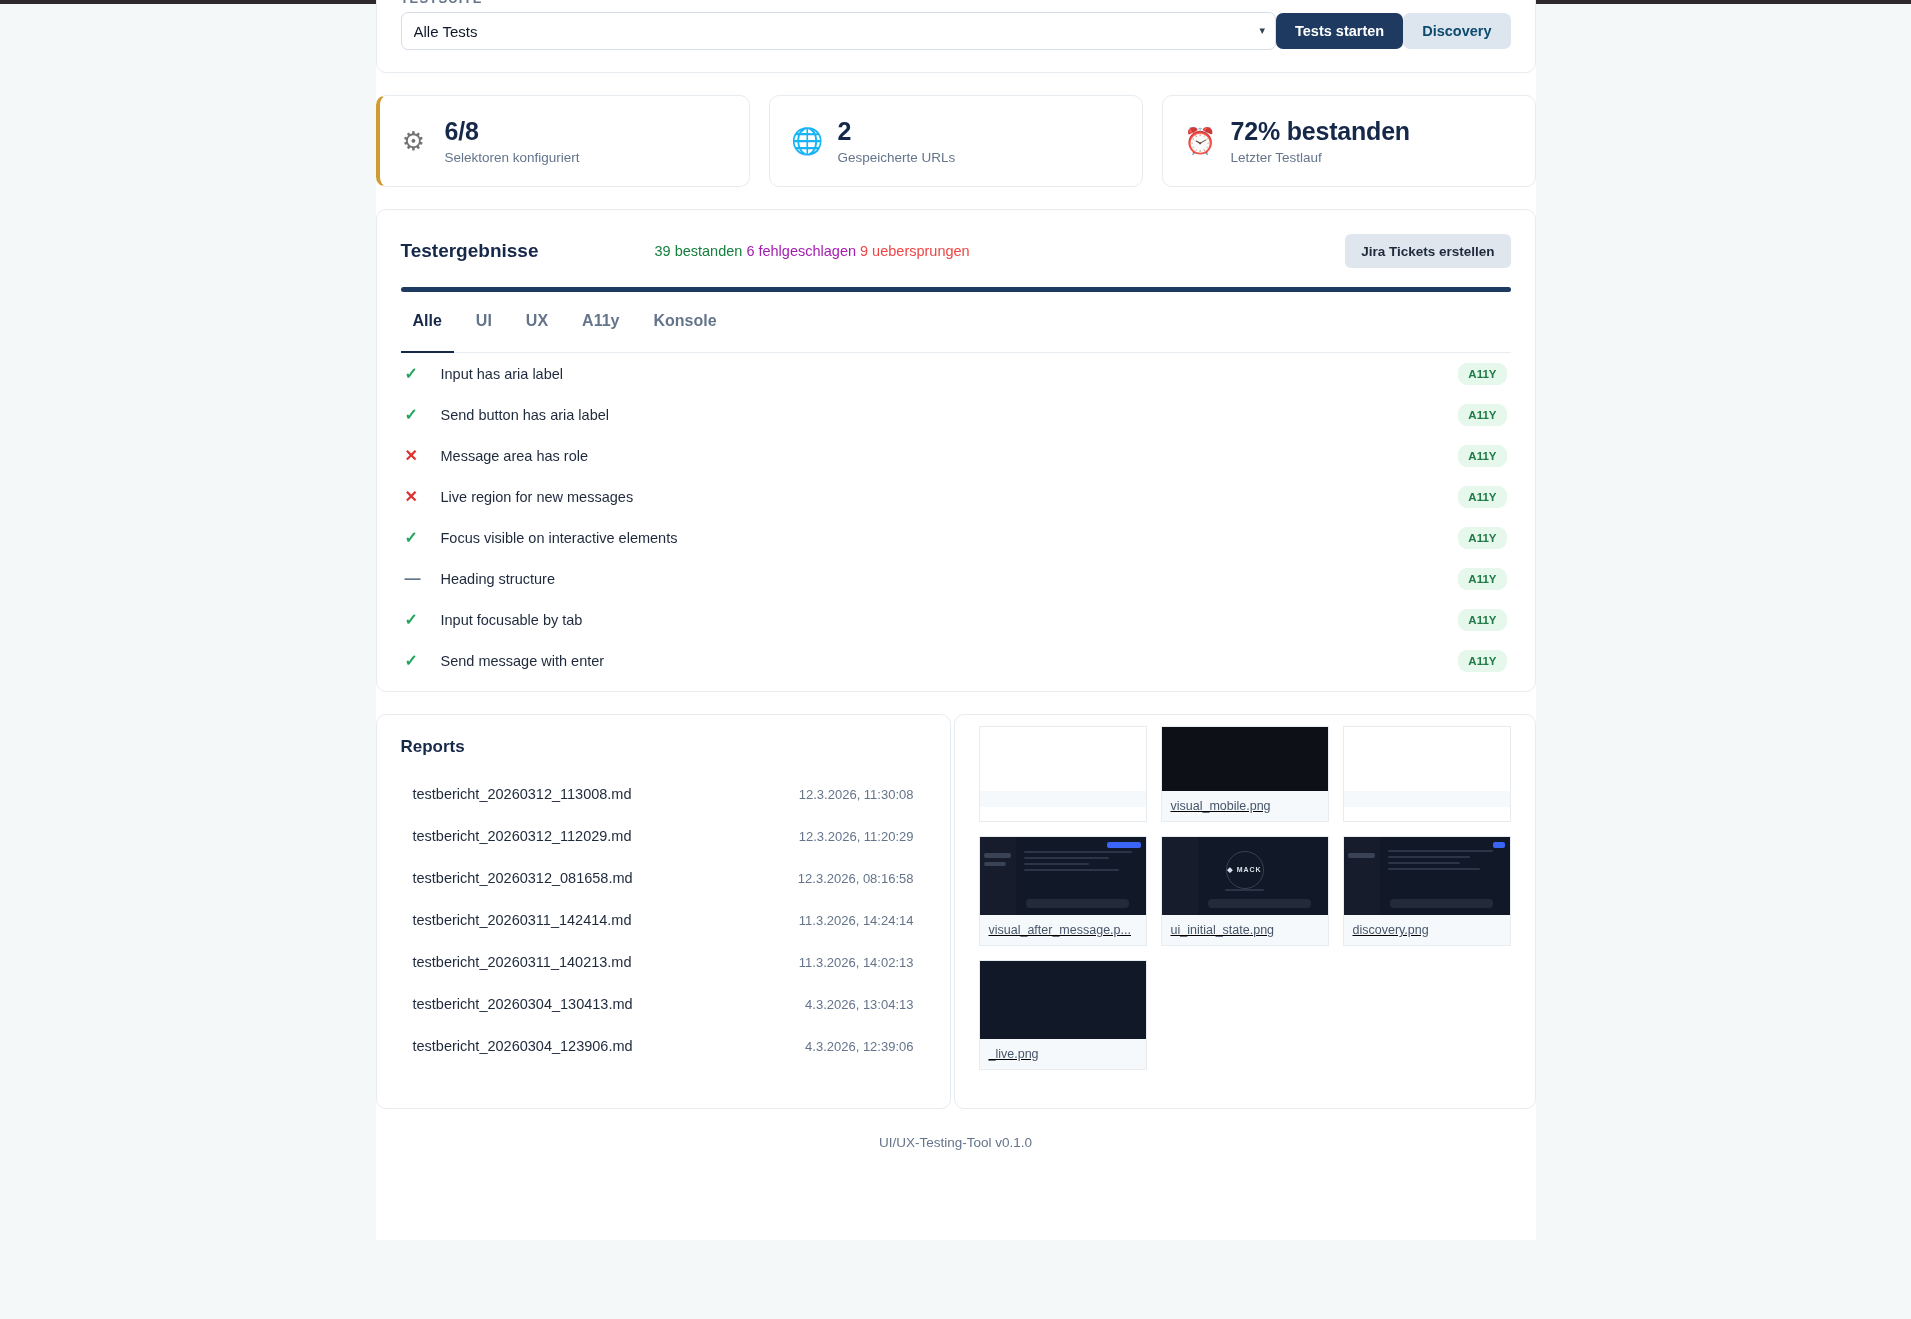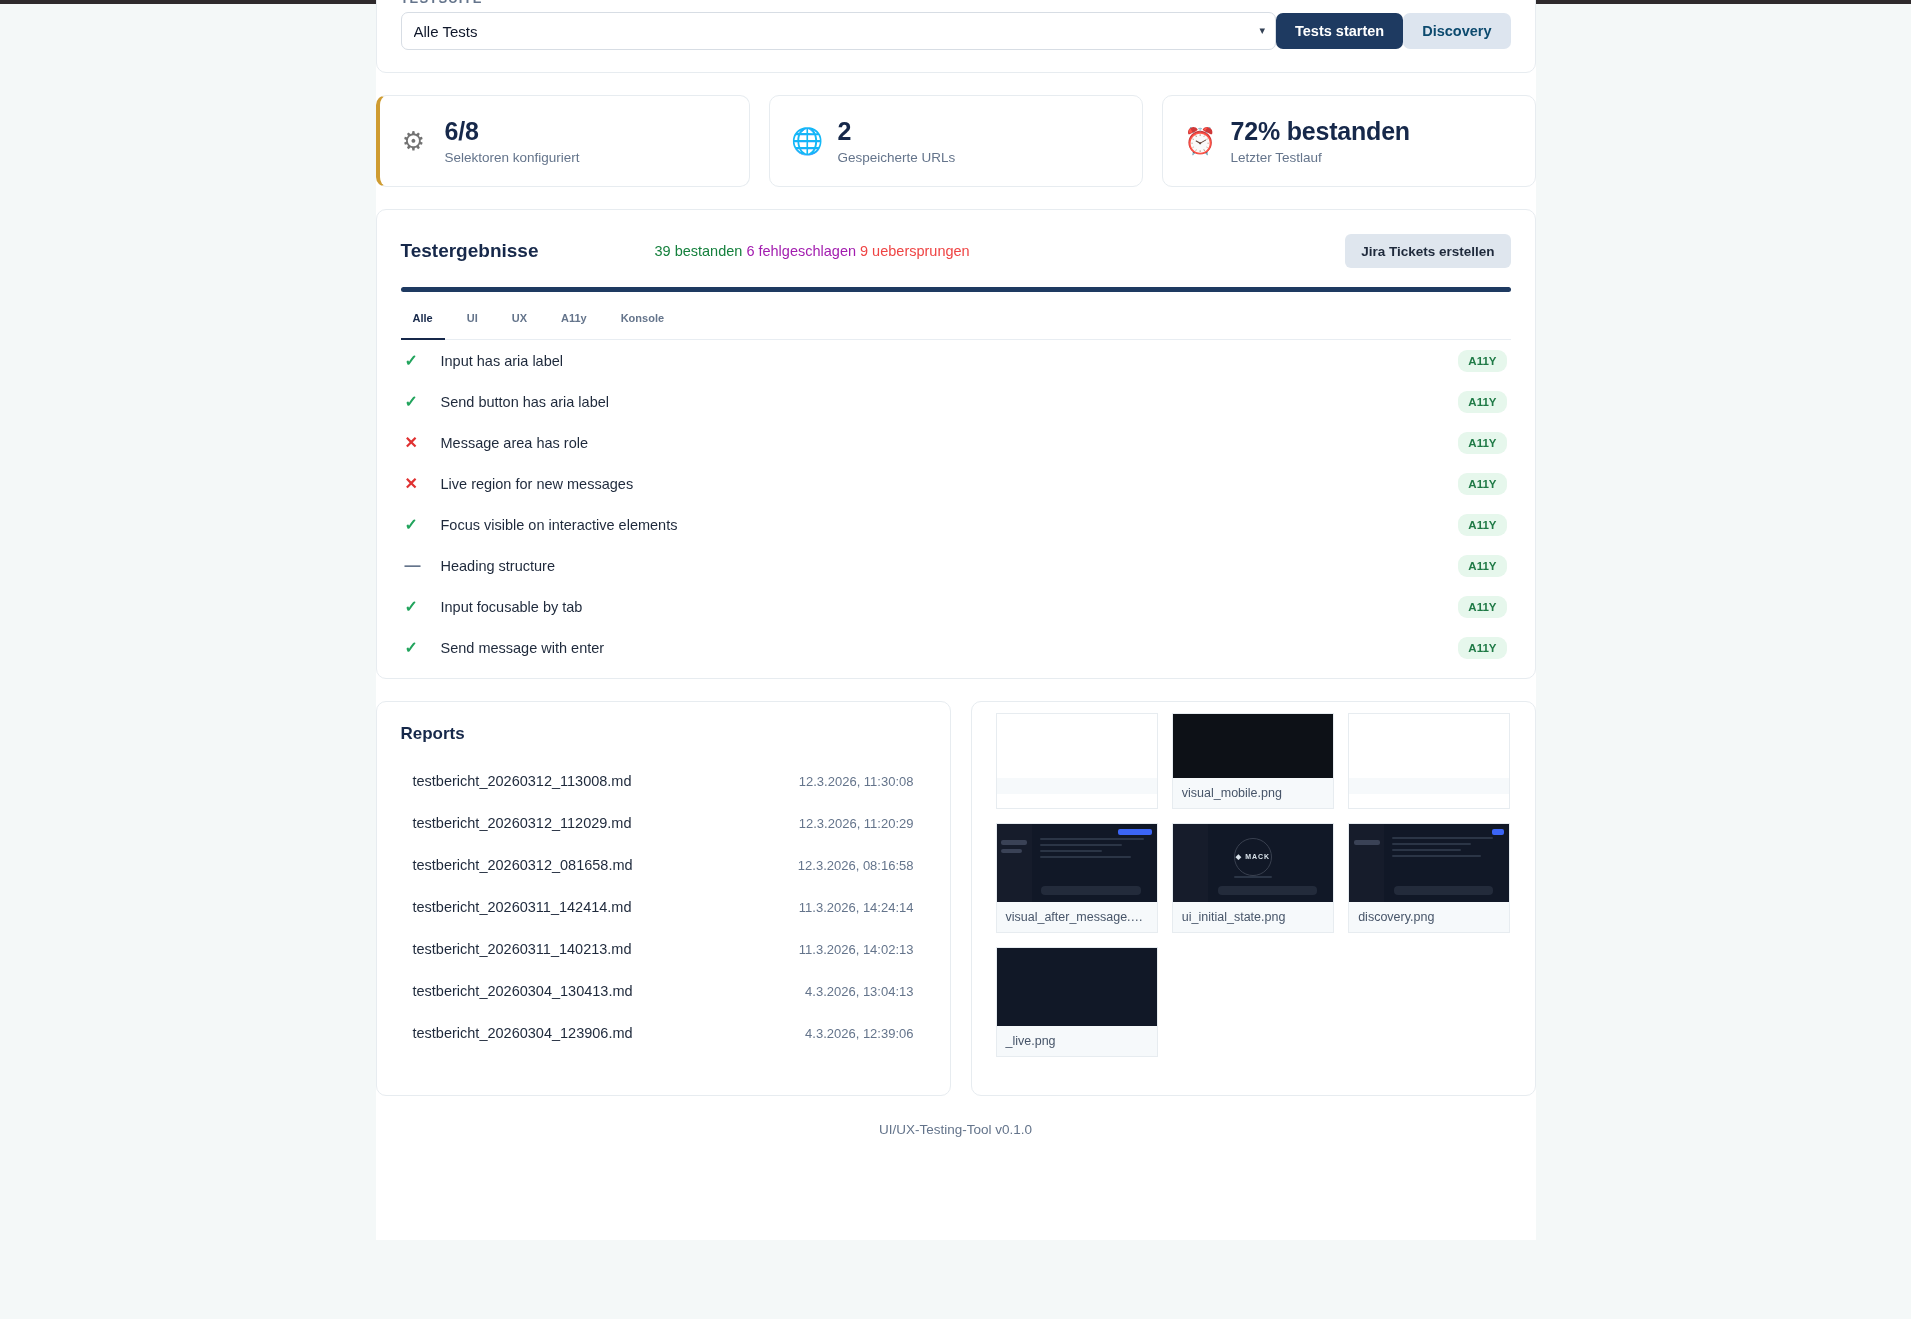--- a/index.html
+++ b/index.html
@@ -80,40 +80,40 @@
   .jira-btn {
     margin-left: auto; background: #dfe6ee; color: #1e293b; border: none;
     border-radius: 6px; height: 34px; padding: 0 16px; font-size: 13.5px;
     font-weight: 600; cursor: pointer; font-family: "Liberation Sans", sans-serif;
   }
   .progress-bar {
     height: 5px; background: #1e3a61; border-radius: 3px; margin-top: 19px;
   }
   .tabs { display: flex; gap: 10px; border-bottom: 1px solid #e8edf2; margin-top: 10px; }
   .tab {
-    font-size: 11px; font-weight: 700; color: #64748b; padding: 10px 12px 14px 12px;
+    font-size: 16px; font-weight: 700; color: #64748b; padding: 10px 12px 21px 12px;
     cursor: pointer; border-bottom: 2.5px solid transparent; margin-bottom: -1px;
   }
   .tab.active { color: #16284a; border-bottom-color: #16284a; }
 
   .test-row {
     display: flex; align-items: center; height: 41px; padding: 0 4px;
   }
   .t-ico { width: 36px; font-size: 16px; font-weight: 700; }
   .t-ico.pass { color: #22a45d; }
   .t-ico.fail { color: #e03131; }
   .t-ico.skip { color: #64748b; }
   .t-name { font-size: 14.5px; color: #1e293b; }
   .t-badge {
     margin-left: auto; background: #e6f7ec; color: #1f7a46;
     font-size: 11.5px; font-weight: 700; border-radius: 9px; padding: 5px 10px;
   }
 
   
-  .bottom { display: flex; gap: 20px; margin-top: 22px; }
+  .bottom { display: flex; gap: 3px; margin-top: 22px; }
   .panel {
     background: #ffffff; border: 1px solid #e7ecf0; border-radius: 10px;
     padding: 22px 24px;
   }
   .panel-title { font-size: 17px; font-weight: 700; color: #16284a; margin-bottom: 16px; }
   .panel-reports { width: 575px; }
   .panel-shots { flex: 1; height: 395px; overflow: hidden; }
 
   .rep-row {
     display: flex; align-items: center; justify-content: space-between;
@@ -122,20 +122,21 @@
   .rep-name { font-size: 14.5px; color: #1e293b; }
   .rep-date { font-size: 13px; color: #64748b; }
 
   .shot-grid {
     display: grid; grid-template-columns: repeat(3, 1fr); gap: 14px;
     margin-top: -47px;
   }
   .shot {
     border: 1px solid #e7ecf0; border-radius: 0; overflow: hidden; cursor: pointer;
     background: #fff;
+    text-decoration: underline;
   }
   .shot-thumb { height: 64px; background: #111827; position: relative; }
   .shot-cap {
     background: #f6f9fb; font-size: 12.5px; color: #475569;
     padding: 8px 9px; white-space: nowrap; overflow: hidden; text-overflow: ellipsis;
   }
   .mini-side { position: absolute; left: 0; top: 0; bottom: 0; width: 22%; background: #161c2b; }
   .mini-chip { position: absolute; background: #3a4256; border-radius: 2px; }
   .mini-blue { position: absolute; right: 5px; top: 5px; width: 34px; height: 6px; background: #3b65f6; border-radius: 2px; }
   .mini-logo {

